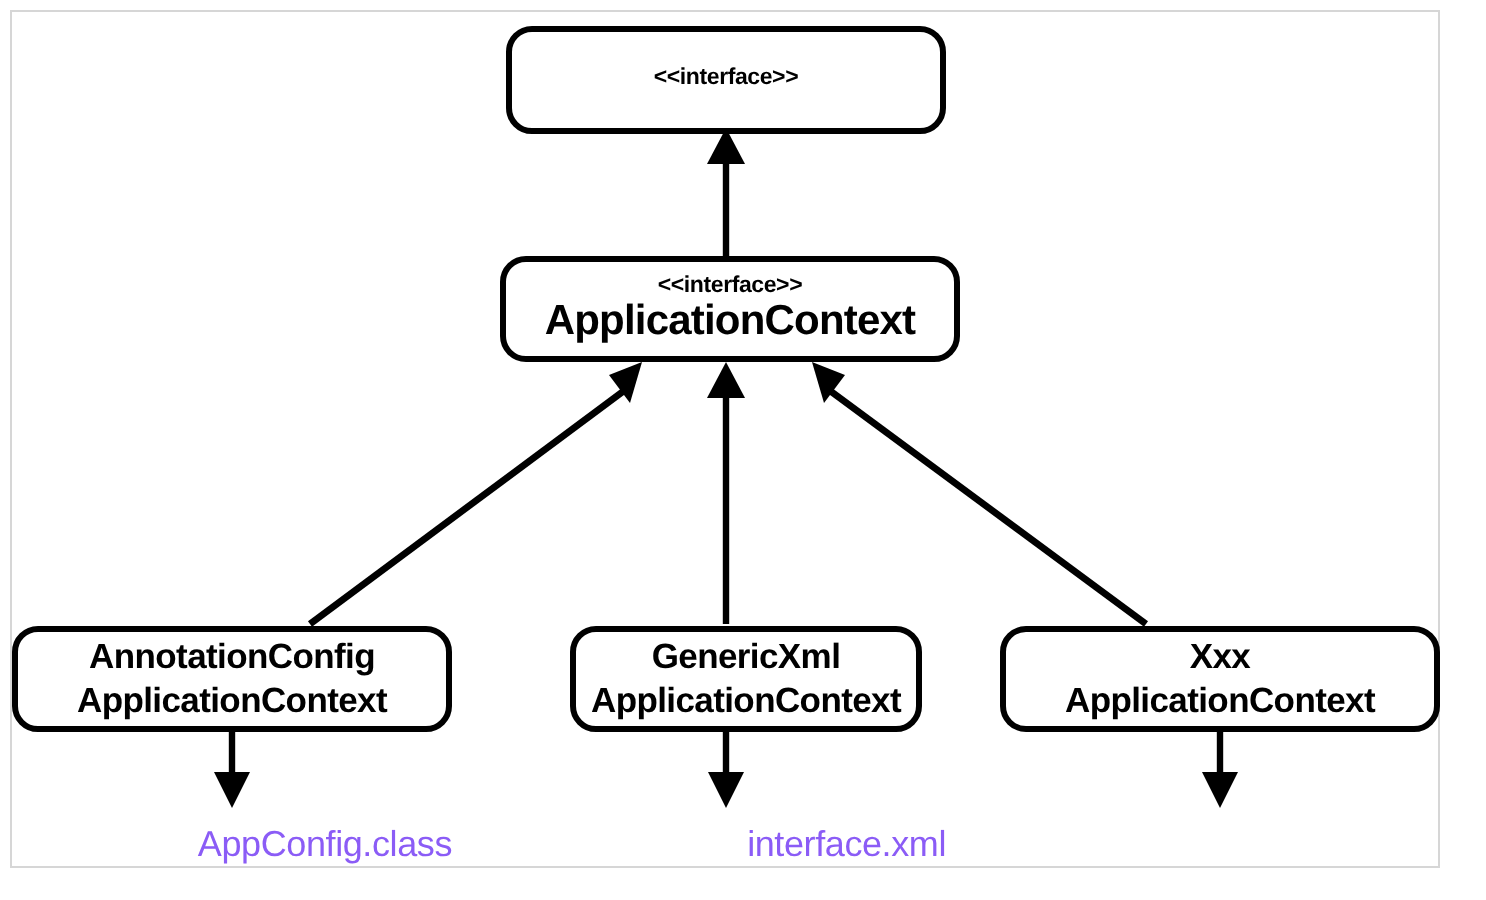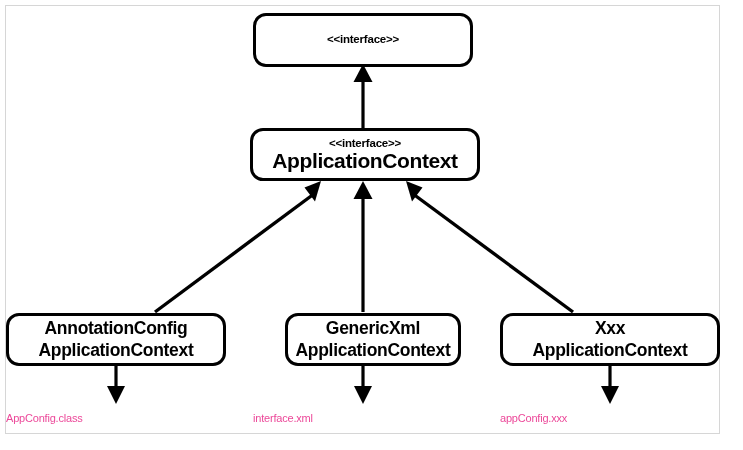--- a/index.html
+++ b/index.html
@@ -77,24 +77,24 @@
     font-size: 17.5px;
     font-weight: bold;
     line-height: 1.22;
     letter-spacing: -0.3px;
     white-space: nowrap;
   }
 
   
   .resource-label {
     position: absolute;
-    font-size: 11px;
+    font-size: 18px;
     font-weight: normal;
-    color: #ec4899;
-    text-align: left;
+    color: #8b5cf6;
+    text-align: right;
     white-space: nowrap;
     letter-spacing: -0.2px;
   }
 </style>
 </head>
 <body>
 
 <div id="diagram-canvas">
 
   <div id="diagram-frame"></div>
@@ -158,15 +158,14 @@
 
   <div class="node" style="left:500px; top:313px; width:220px; height:53px;">
     <div class="node-title-line">Xxx</div>
     <div class="node-title-line">ApplicationContext</div>
   </div>
 
   <div class="resource-label" style="left:6px; top:412px; width:220px;">AppConfig.class</div>
 
   <div class="resource-label" style="left:253px; top:412px; width:220px;">interface.xml</div>
 
-  <div class="resource-label" style="left:500px; top:412px; width:220px;">appConfig.xxx</div>
 
 </div>
 
 </body></html>

